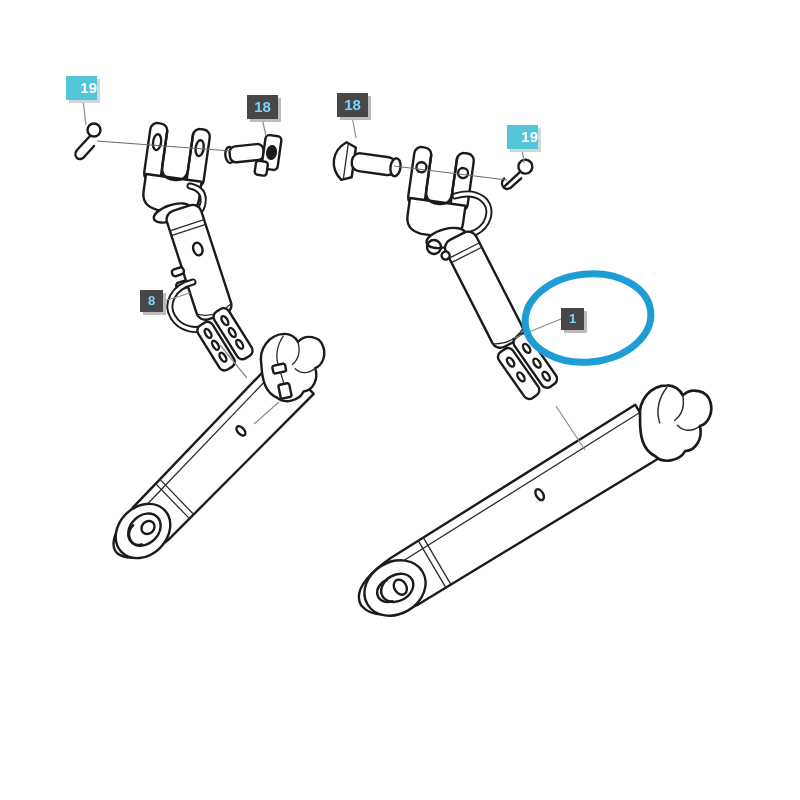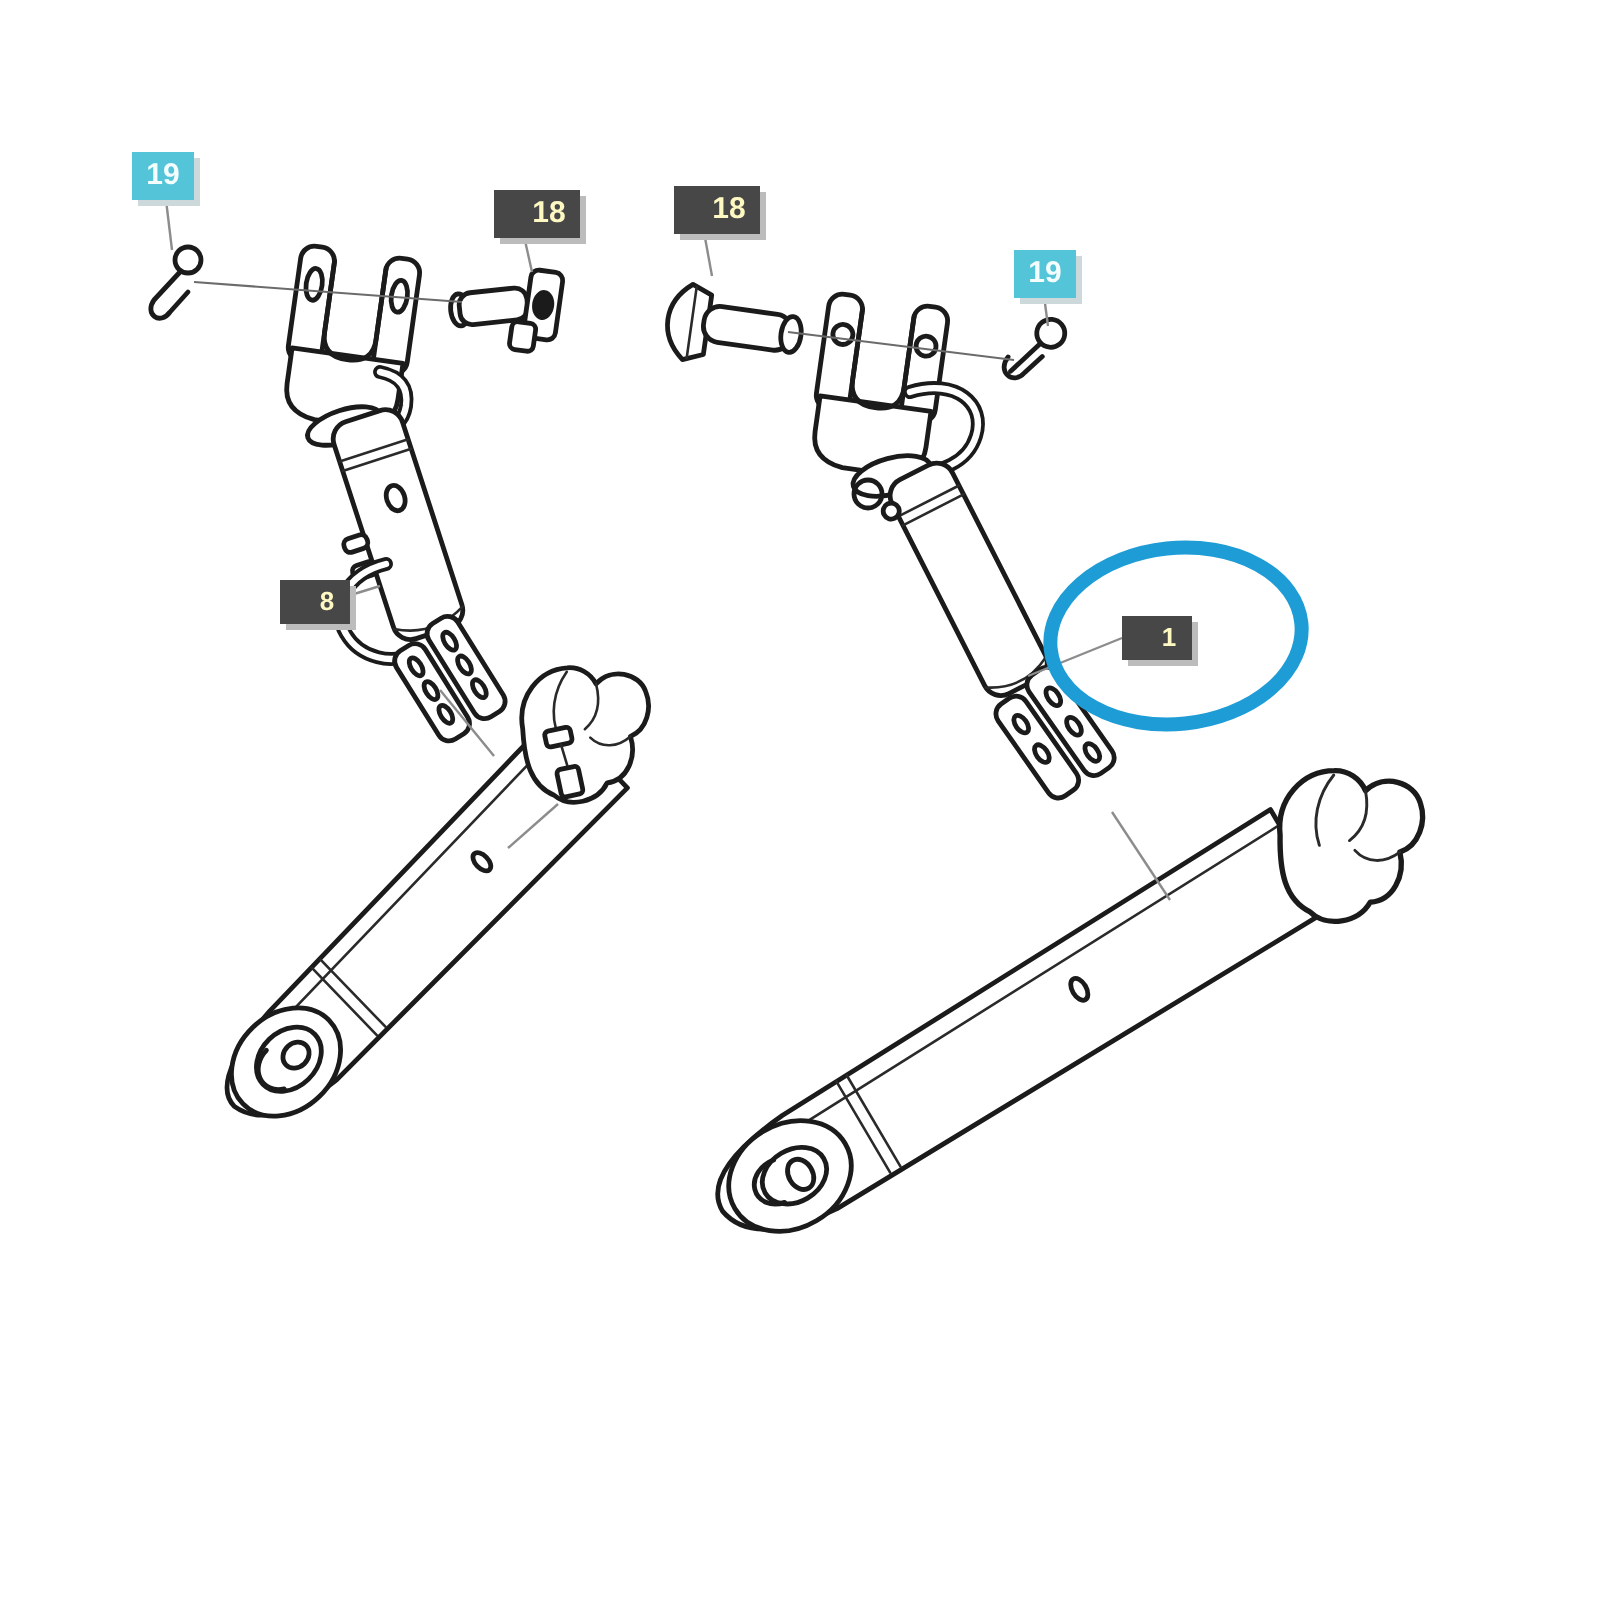--- a/index.html
+++ b/index.html
@@ -11,22 +11,22 @@
   .ln2  {fill:none;stroke:#1b1b1b;stroke-width:2.4;stroke-linejoin:round;stroke-linecap:round;}
   .dk   {fill:#1b1b1b;stroke:#1b1b1b;stroke-width:1;}
   .thin {fill:none;stroke:#2a2a2a;stroke-width:1.3;stroke-linecap:round;}
   .leader{fill:none;stroke:#8c8c8c;stroke-width:1.2;}
   .axis {fill:none;stroke:#6b6b6b;stroke-width:1;}
   .tubeO{fill:none;stroke:#1b1b1b;stroke-width:7;stroke-linecap:round;}
   .tubeI{fill:none;stroke:#ffffff;stroke-width:3.2;stroke-linecap:round;}
   
   .callout{position:absolute;width:31px;height:24px;text-align:center;
            font-weight:bold;font-size:15px;line-height:24px;color:#ffffff;}
-  .callout.cyan{background:#54c4d8;box-shadow:3px 3px 0 #ccd8da;color:#f4feff;}
-  .callout.dark{background:#474747;box-shadow:3px 3px 0 #bcbcbc;color:#fef9c3;padding-left:12px;}
+  .callout.cyan{background:#54c4d8;box-shadow:3px 3px 0 #ccd8da;color:#f4feff;text-align:right;}
+  .callout.dark{background:#474747;box-shadow:3px 3px 0 #bcbcbc;color:#7dd3fc;}
   .callout.small{width:23px;height:22px;font-size:13px;line-height:22px;}
 </style>
 </head>
 <body>
 
 <div class="stage">
 
 <svg width="800" height="800" viewBox="0 0 800 800">
 
   <g transform="translate(143,531) rotate(-44)">

